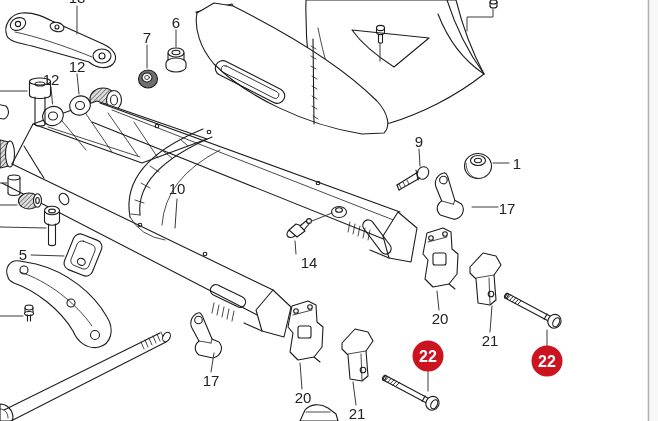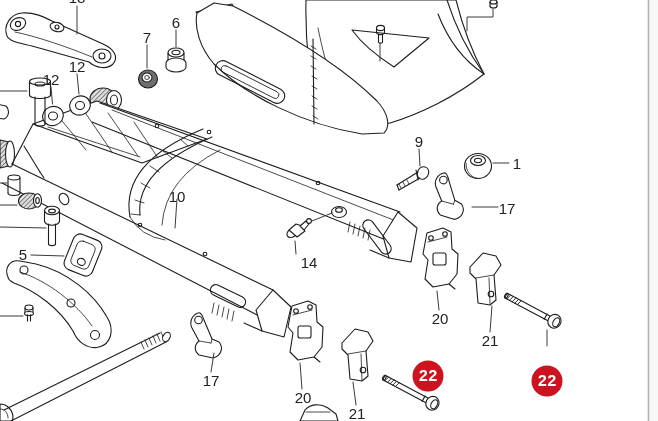--- a/index.html
+++ b/index.html
@@ -10,23 +10,22 @@
   .stage svg{position:absolute;left:0;top:0;}
   .callout{
     position:absolute;transform:translate(-50%,-50%);
     font-size:15px;line-height:1;color:#222;white-space:nowrap;
     user-select:none;
   }
   .badge{
     position:absolute;width:31px;height:31px;border-radius:50%;
     background:#cc1420;color:#fff;transform:translate(-50%,-50%);
     display:flex;align-items:center;justify-content:center;
-    font-family:Liberation Mono, monospace;font-weight:bold;font-size:16px;
+    font-family:Liberation Sans, sans-serif;font-weight:bold;font-size:16px;
     cursor:pointer;
-    margin-top:20px;
   }
   .ln{fill:none;stroke:#1d1d1d;stroke-width:1.1;stroke-linecap:round;stroke-linejoin:round;}
   .fw{fill:#ffffff;stroke:#1d1d1d;stroke-width:1.1;stroke-linecap:round;stroke-linejoin:round;}
   .dk{fill:url(#hatch);stroke:#1d1d1d;stroke-width:1.1;stroke-linejoin:round;}
   .gray{fill:#6e6e6e;stroke:#1d1d1d;stroke-width:1.1;}
   .ld{fill:none;stroke:#3a3a3a;stroke-width:1;stroke-linecap:round;}
   .thin{fill:none;stroke:#1d1d1d;stroke-width:.8;stroke-linecap:round;}
 </style>
 </head>
 <body>
@@ -397,21 +396,21 @@
 </svg>
 
 <div class="callout" style="left:77px;top:-3px">18</div>
 <div class="callout" style="left:51px;top:79px">12</div>
 <div class="callout" style="left:77px;top:66px">12</div>
 <div class="callout" style="left:147px;top:37px">7</div>
 <div class="callout" style="left:176px;top:22px">6</div>
 <div class="callout" style="left:419px;top:141px">9</div>
 <div class="callout" style="left:517px;top:163px">1</div>
 <div class="callout" style="left:507px;top:208px">17</div>
-<div class="callout" style="left:177px;top:196px">10</div>
+<div class="callout" style="left:177px;top:188px">10</div>
 <div class="callout" style="left:309px;top:262px">14</div>
 <div class="callout" style="left:23px;top:254px">5</div>
 <div class="callout" style="left:211px;top:380px">17</div>
 <div class="callout" style="left:303px;top:397px">20</div>
 <div class="callout" style="left:357px;top:413px">21</div>
 <div class="callout" style="left:440px;top:318px">20</div>
 <div class="callout" style="left:490px;top:340px">21</div>
 
 <div class="badge" style="left:428px;top:356px">22</div>
 <div class="badge" style="left:547px;top:361px">22</div>

